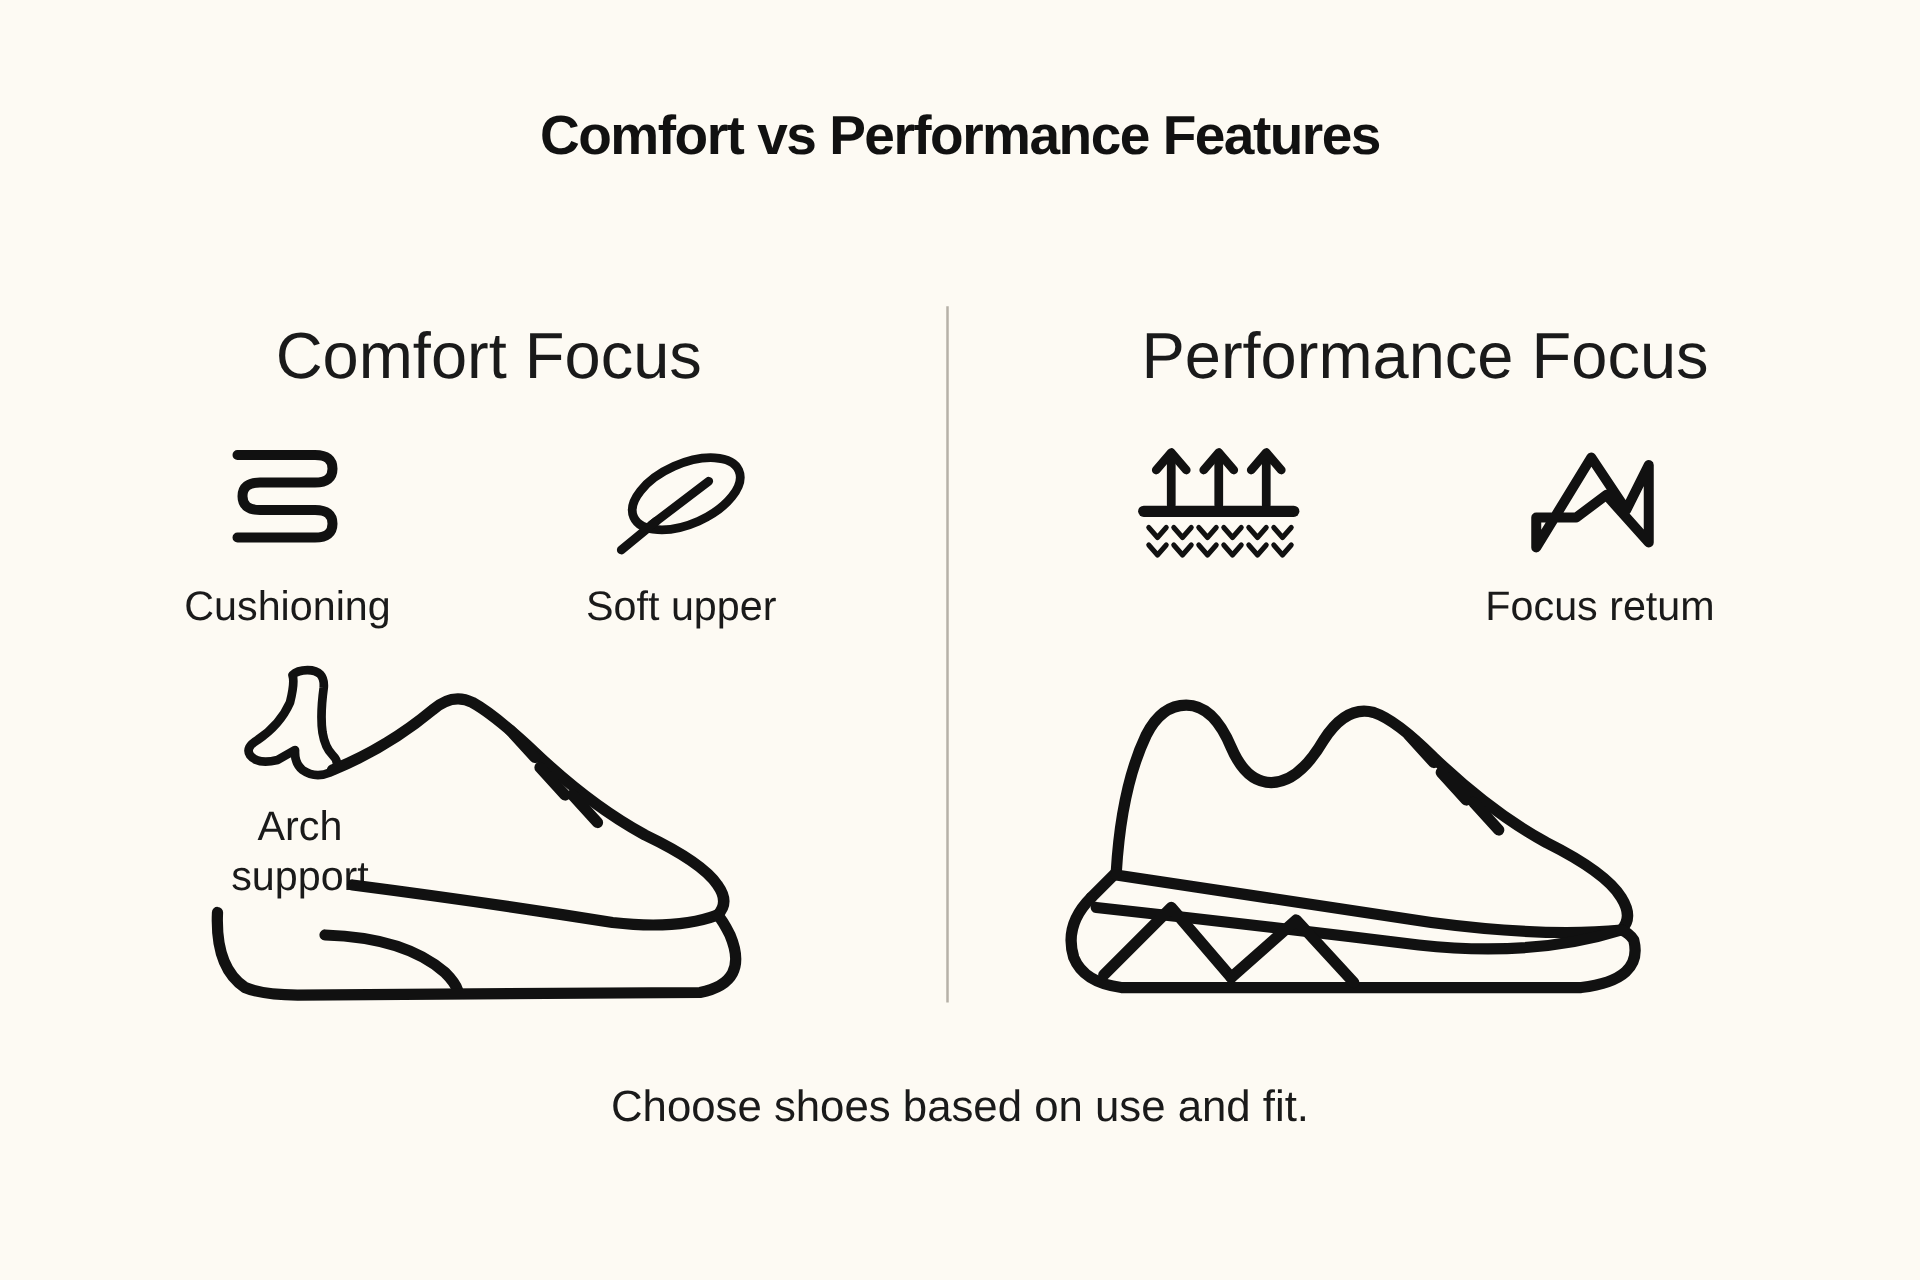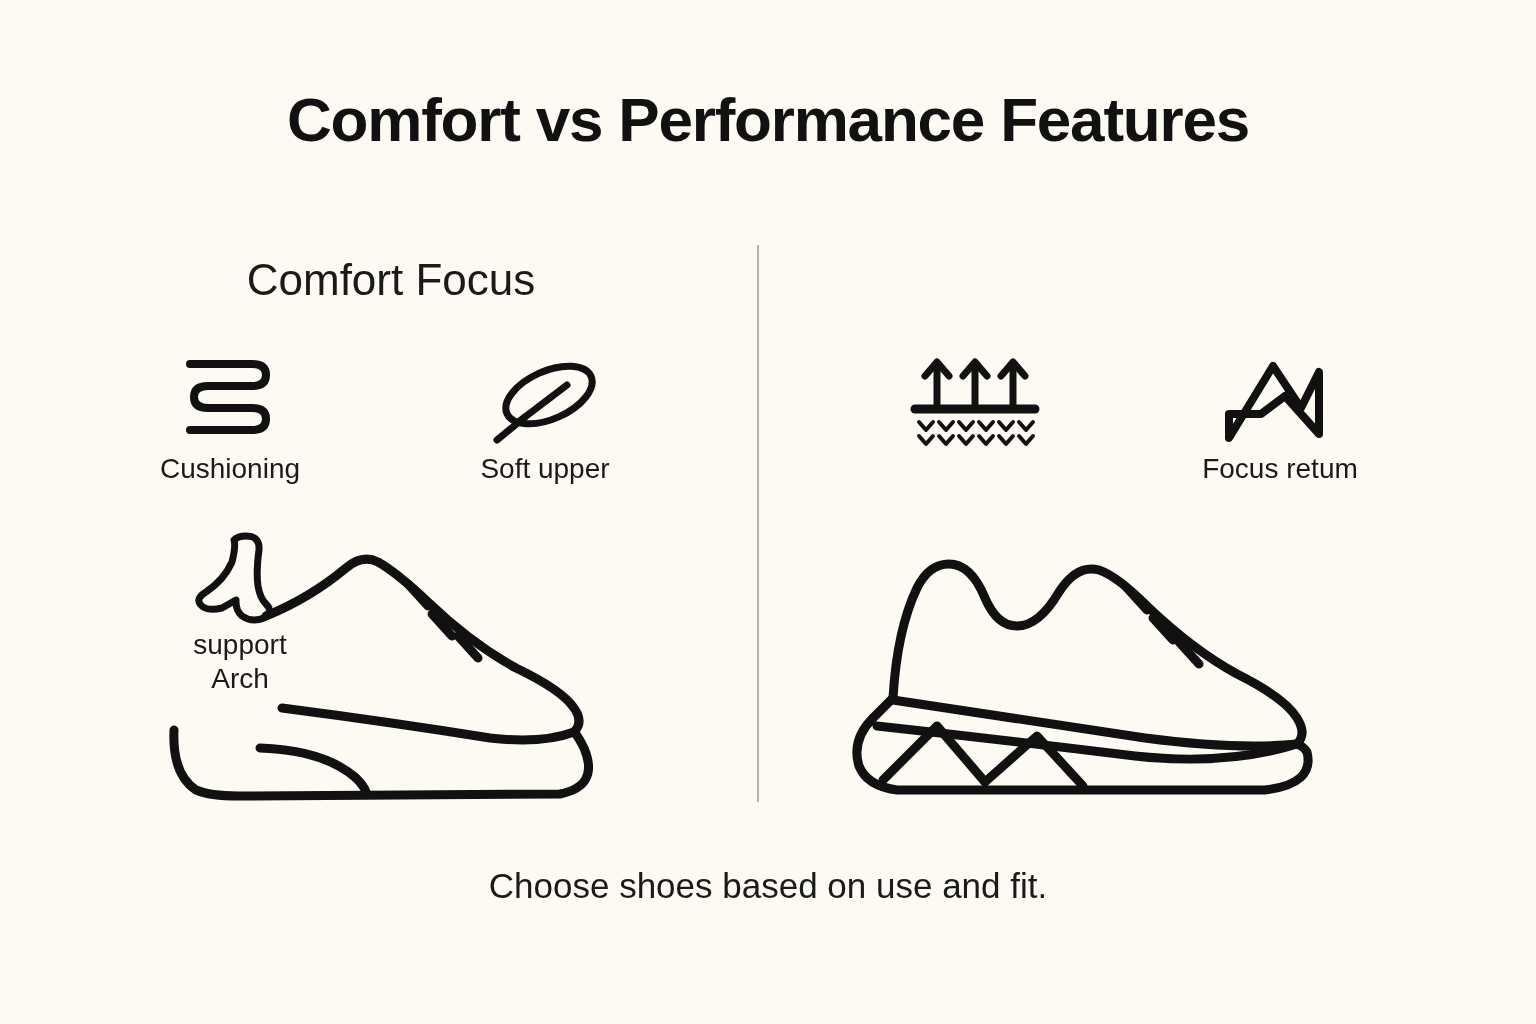--- a/index.html
+++ b/index.html
@@ -21,32 +21,32 @@
     height: 1024px;
   }
 
   
   .title {
     position: absolute;
     top: 84px;
     left: 0;
     width: 1536px;
     text-align: center;
-    font-size: 62px;
+    font-size: 44px;
     font-weight: 700;
     letter-spacing: -1.2px;
     color: #111111;
     white-space: nowrap;
   }
 
   
   .col-header {
     position: absolute;
     top: 255px;
-    font-size: 44px;
+    font-size: 52px;
     font-weight: 400;
     color: #1a1a1a;
     text-align: center;
     white-space: nowrap;
   }
   .col-header.left  { left: 96px;  width: 590px; }
   .col-header.right { left: 840px; width: 600px; }
 
   
   .divider {
@@ -63,22 +63,22 @@
     position: absolute;
     text-align: center;
   }
   .feature .icon-box {
     height: 100px;
     display: flex;
     align-items: center;
     justify-content: center;
   }
   .feature .flabel {
-    margin-top: 0;
-    font-size: 28px;
+    margin-top: 13px;
+    font-size: 33px;
     font-weight: 400;
     line-height: 1.22;
     color: #1a1a1a;
     white-space: nowrap;
   }
   .feature .flabel.two-line { white-space: normal; }
 
   .feat-cushioning   { left: 110px;  top: 352px; width: 240px; }
   .feat-soft-upper   { left: 425px;  top: 352px; width: 240px; }
   .feat-breathable   { left: 855px;  top: 352px; width: 240px; }
@@ -111,20 +111,21 @@
 <body>
 
 <div id="canvas">
 
   <div class="title">Comfort vs Performance Features</div>
 
   <div class="divider"></div>
 
   <div class="col-header left">Comfort Focus</div>
 
+  <div class="col-header right">Performance Focus</div>
 
   <div class="feature feat-cushioning">
     <div class="icon-box">
       <svg width="96" height="92" viewBox="0 0 96 92" fill="none" stroke="#111111" stroke-width="8" stroke-linecap="round" stroke-linejoin="round">
         <path d="M8 8 H70 Q84 8 84 19 Q84 30 70 30 H26 Q12 30 12 41 Q12 52 26 52 H70 Q84 52 84 63 Q84 74 70 74 H8"></path>
       </svg>
     </div>
     <div class="flabel">Cushioning</div>
   </div>
 
@@ -140,22 +141,22 @@
   </div>
 
   <div class="feature feat-arch">
     <div class="icon-box">
       <svg width="104" height="100" viewBox="0 0 104 100" fill="none" stroke="#111111" stroke-width="7" stroke-linecap="round" stroke-linejoin="round">
         <path d="M58 8 Q72 8 71 22 Q68 44 70 58 Q72 70 78 76 Q86 84 76 90 Q64 95 54 88 Q48 83 48 74
                  L48 72 L34 80 Q18 84 12 76 Q8 70 18 64 Q36 52 44 34 Q48 18 46 12 Q50 8 58 8 Z"></path>
       </svg>
     </div>
     <div class="flabel two-line">
+      <div>Arch</div>
       <div>support</div>
-      <div>Arch</div>
     </div>
   </div>
 
   <div class="feature feat-breathable">
     <div class="icon-box">
       <svg width="132" height="96" viewBox="0 0 132 96" fill="none" stroke="#111111" stroke-width="7" stroke-linecap="round" stroke-linejoin="round">
 
         <path d="M28 50 V10"></path>
           <path d="M16 22 L28 8 L40 22"></path>
         <path d="M66 50 V10"></path>

